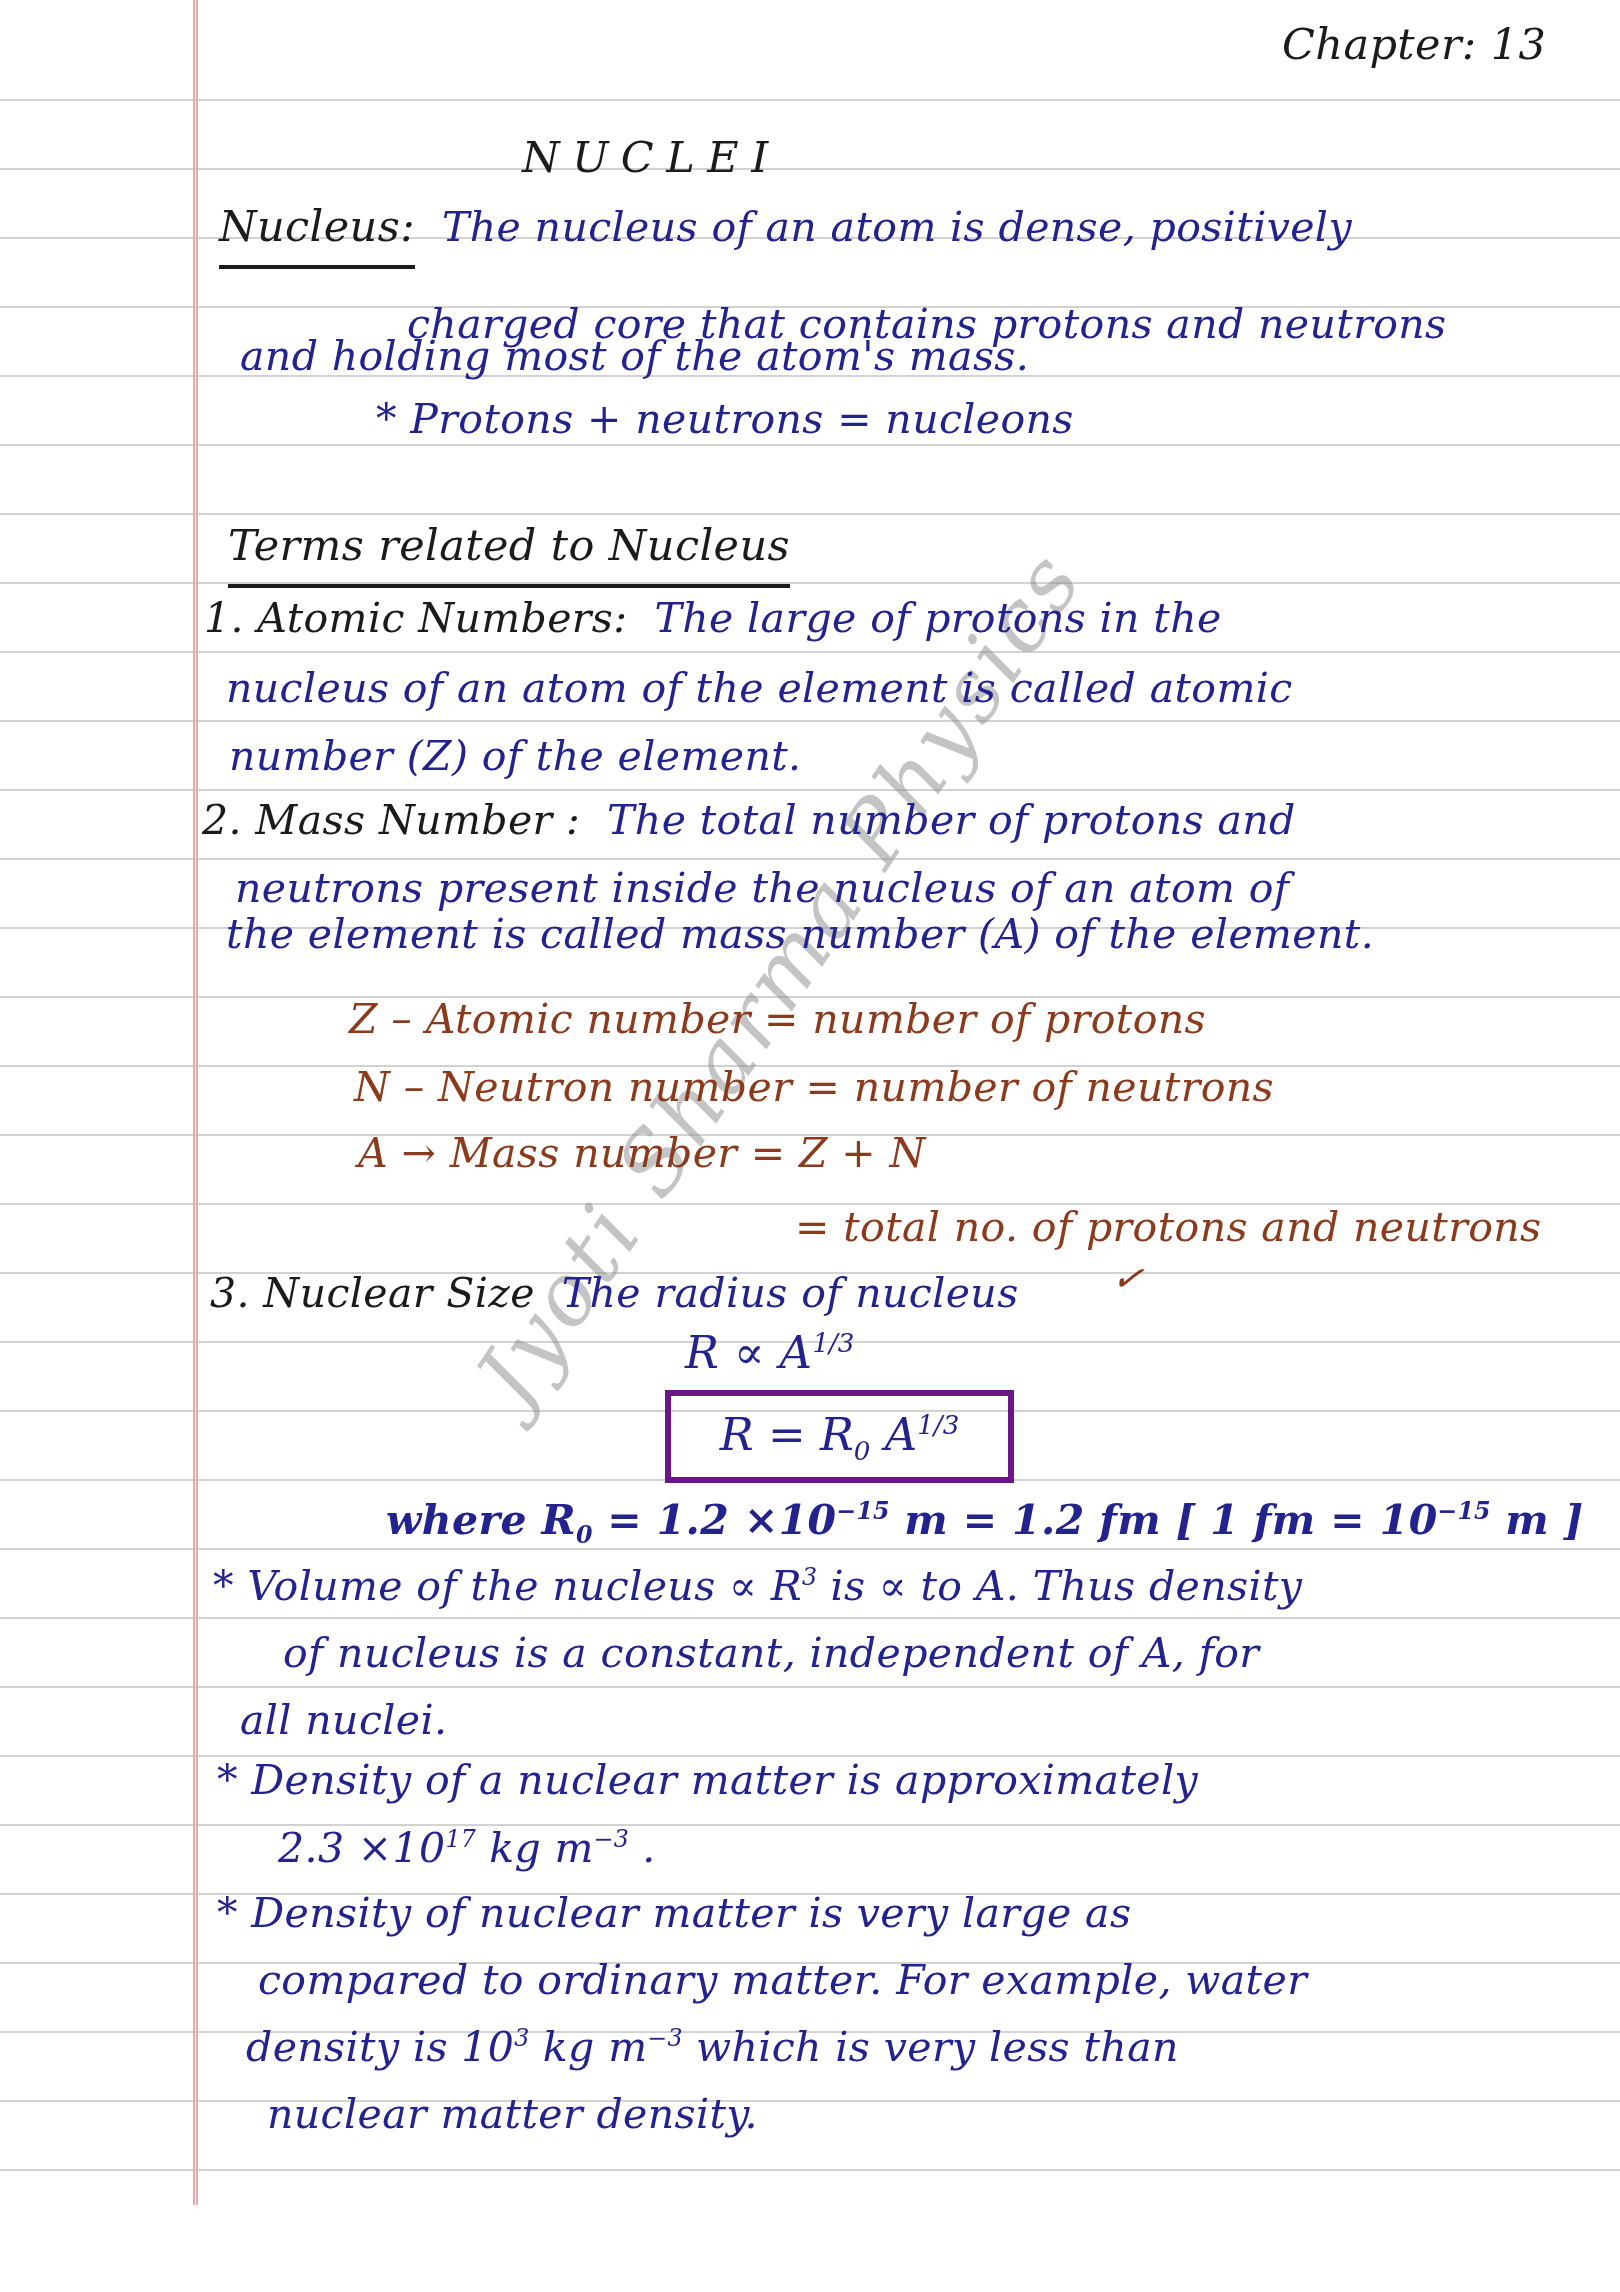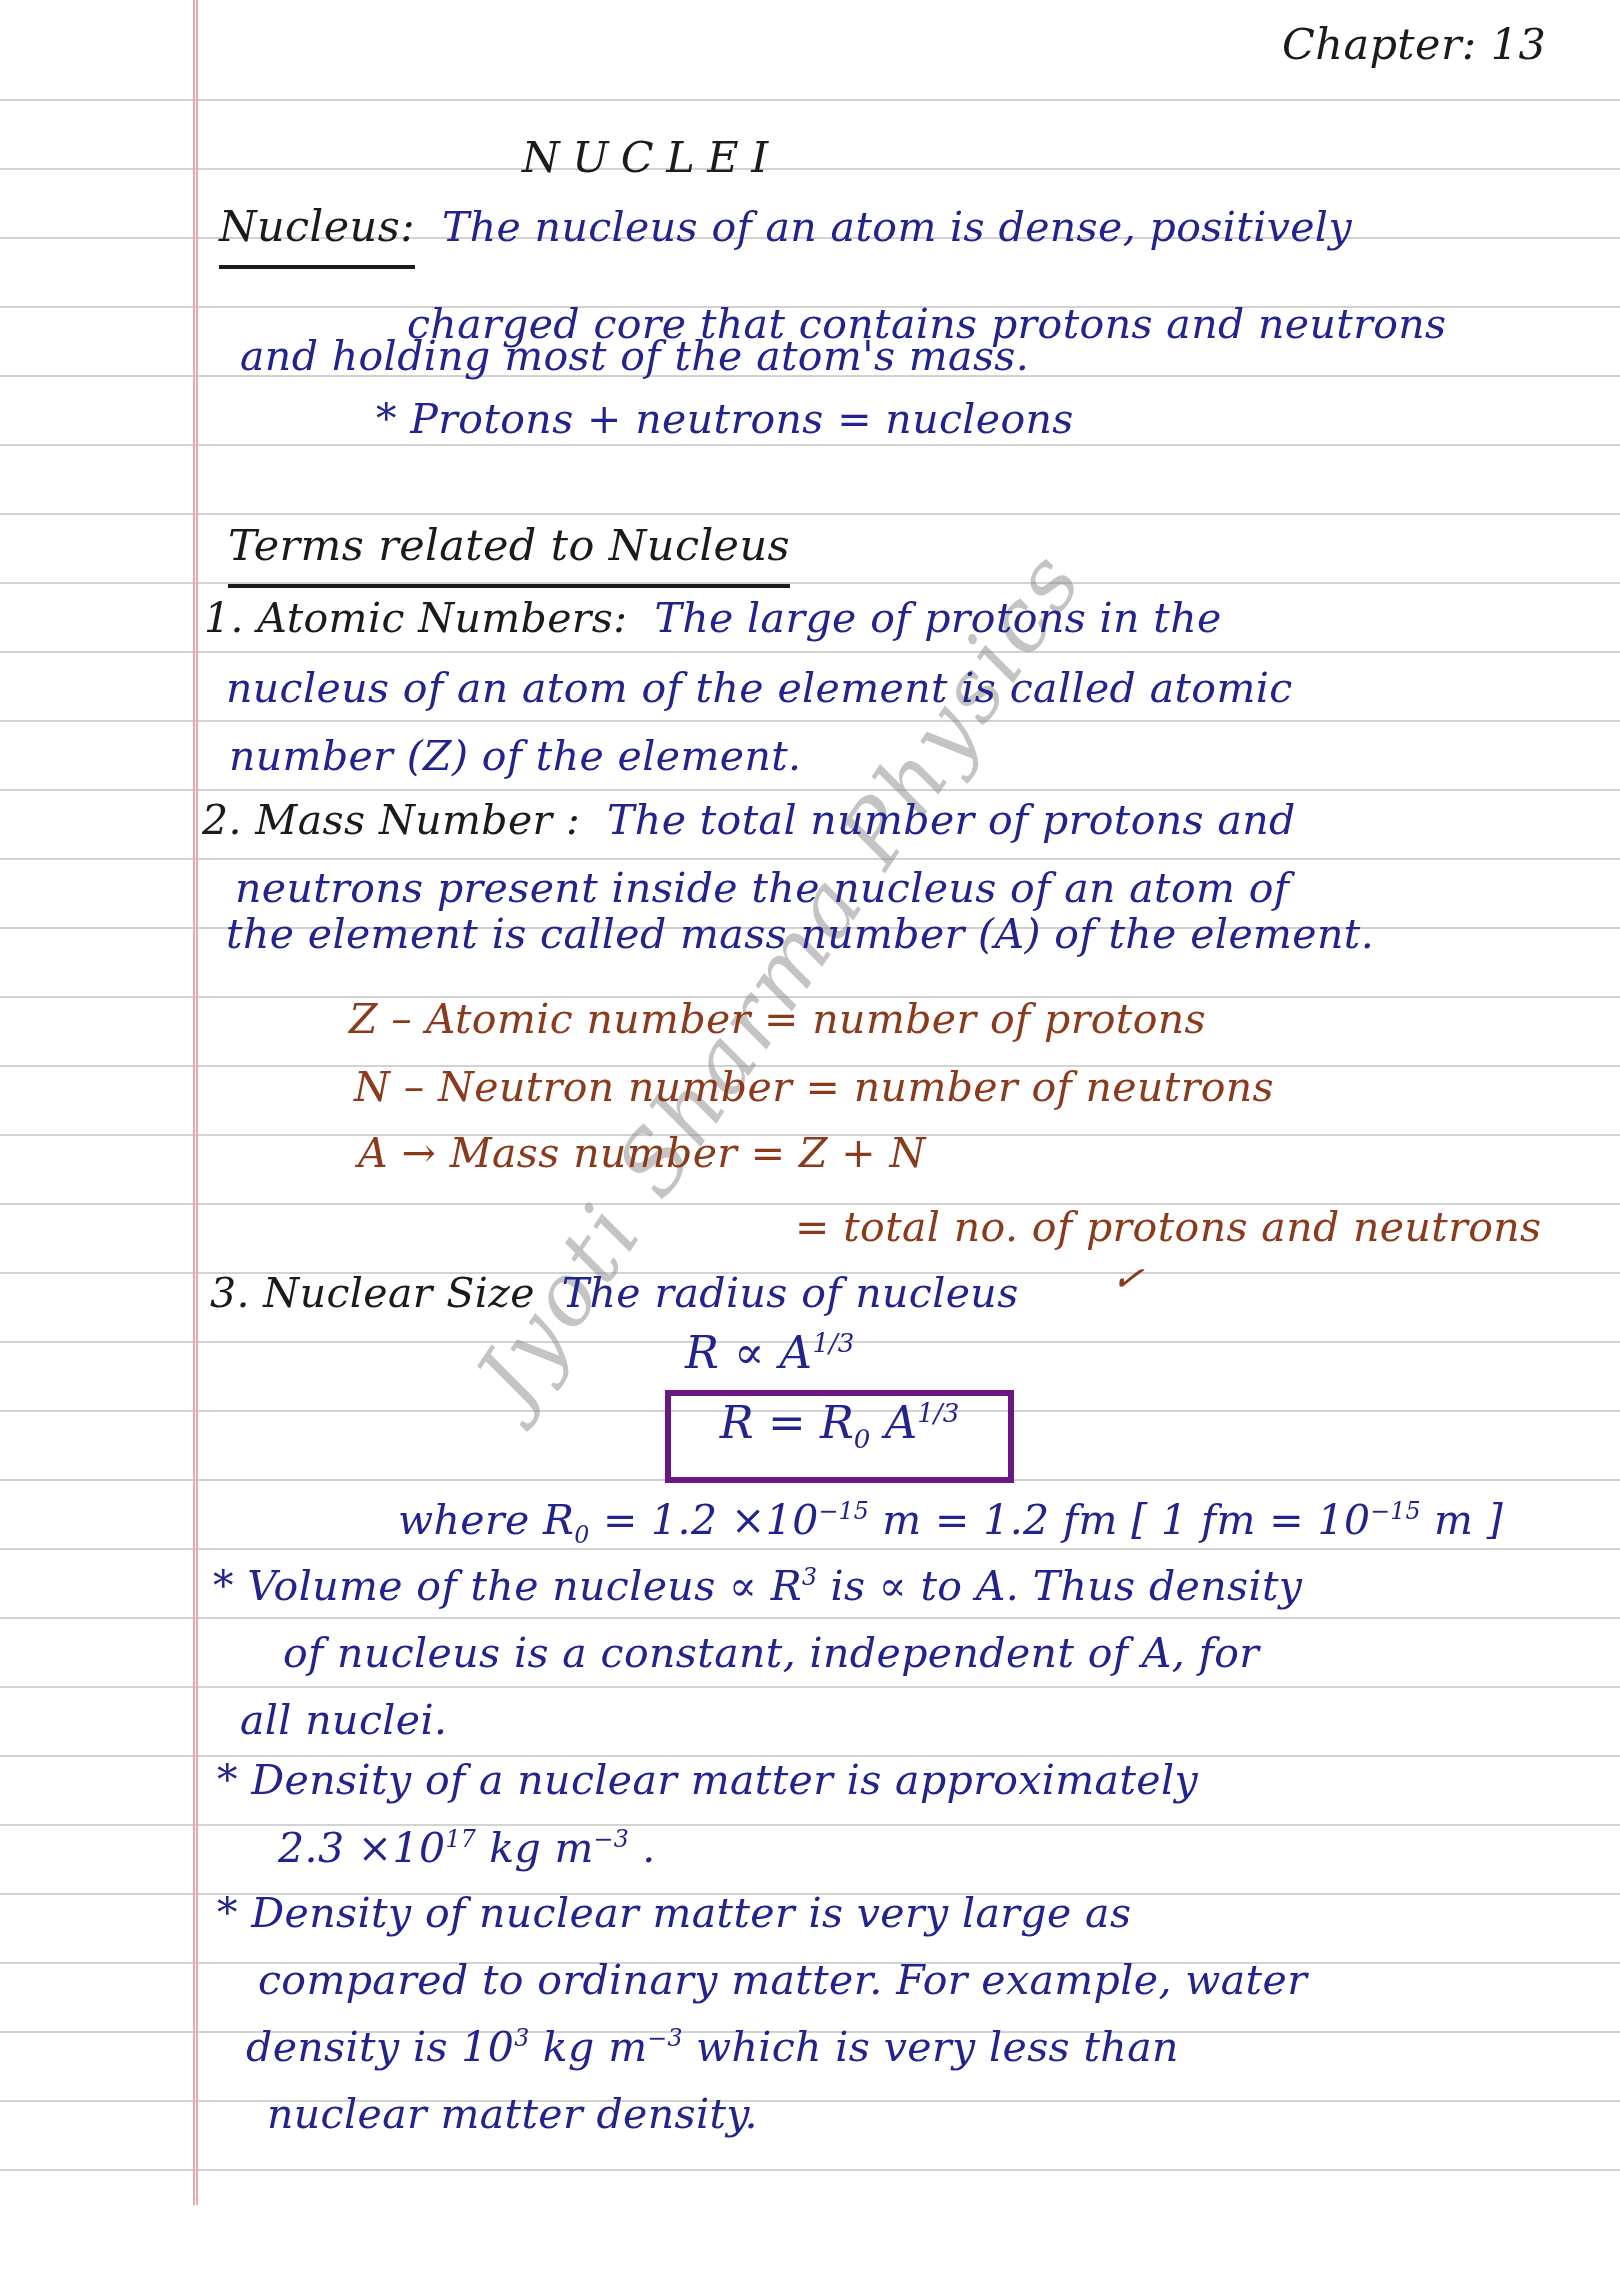--- a/index.html
+++ b/index.html
@@ -35,21 +35,21 @@
   .brown{color:var(--brown);}
   .u-black{border-bottom:4px solid var(--black);padding-bottom:14px;}
   .heading{font-size:43px;}
   .title{font-size:43px;letter-spacing:12.5px;font-style:italic;}
   .chapter{font-size:43px;}
   sup{font-size:58%;letter-spacing:0;}
   sub{font-size:58%;letter-spacing:0;}
   .formula-box{
     position:absolute;left:665px;top:1390px;width:349px;height:93px;
     border:6.3px solid var(--purple);box-sizing:border-box;
-    display:flex;justify-content:center;
+    display:flex;align-items:center;justify-content:center;
     font-style:italic;font-size:45px;color:var(--blue);white-space:nowrap;
   }
   .check{
     position:absolute;left:1112px;top:1256px;
     color:var(--brown);font-size:38px;font-style:italic;transform:rotate(8deg);
   }
 </style>
 </head>
 <body>
 
@@ -97,21 +97,21 @@
   <div class="check">✓</div>
 
   <div class="line blue" style="left:685px;top:1327px;font-size:45px;">
     <span>R ∝ A</span><sup>1/3</sup>
   </div>
 
   <div class="formula-box">
     <span><span>R  =  R</span><sub>0</sub><span> A</span><sup>1/3</sup></span>
   </div>
 
-  <div class="line blue" style="left:398px;top:1497px;">
+  <div class="line blue" style="left:386px;top:1497px;font-weight:bold;">
     <span>where R</span><sub>0</sub><span> = 1.2 ×10</span><sup>−15</sup><span> m  =  1.2 fm    [ 1 fm = 10</span><sup>−15</sup><span> m ]</span>
   </div>
 
   <div class="line blue" style="left:213px;top:1563px;">
     <span>* Volume of the nucleus ∝ R</span><sup>3</sup><span> is ∝ to A.  Thus density</span>
   </div>
   <div class="line blue" style="left:269px;top:1630px;margin-left:14px;">of nucleus is a constant, independent of A, for</div>
   <div class="line blue" style="left:240px;top:1697px;">all nuclei.</div>
 
   <div class="line blue" style="left:217px;top:1757px;">* Density of a nuclear matter is approximately</div>

